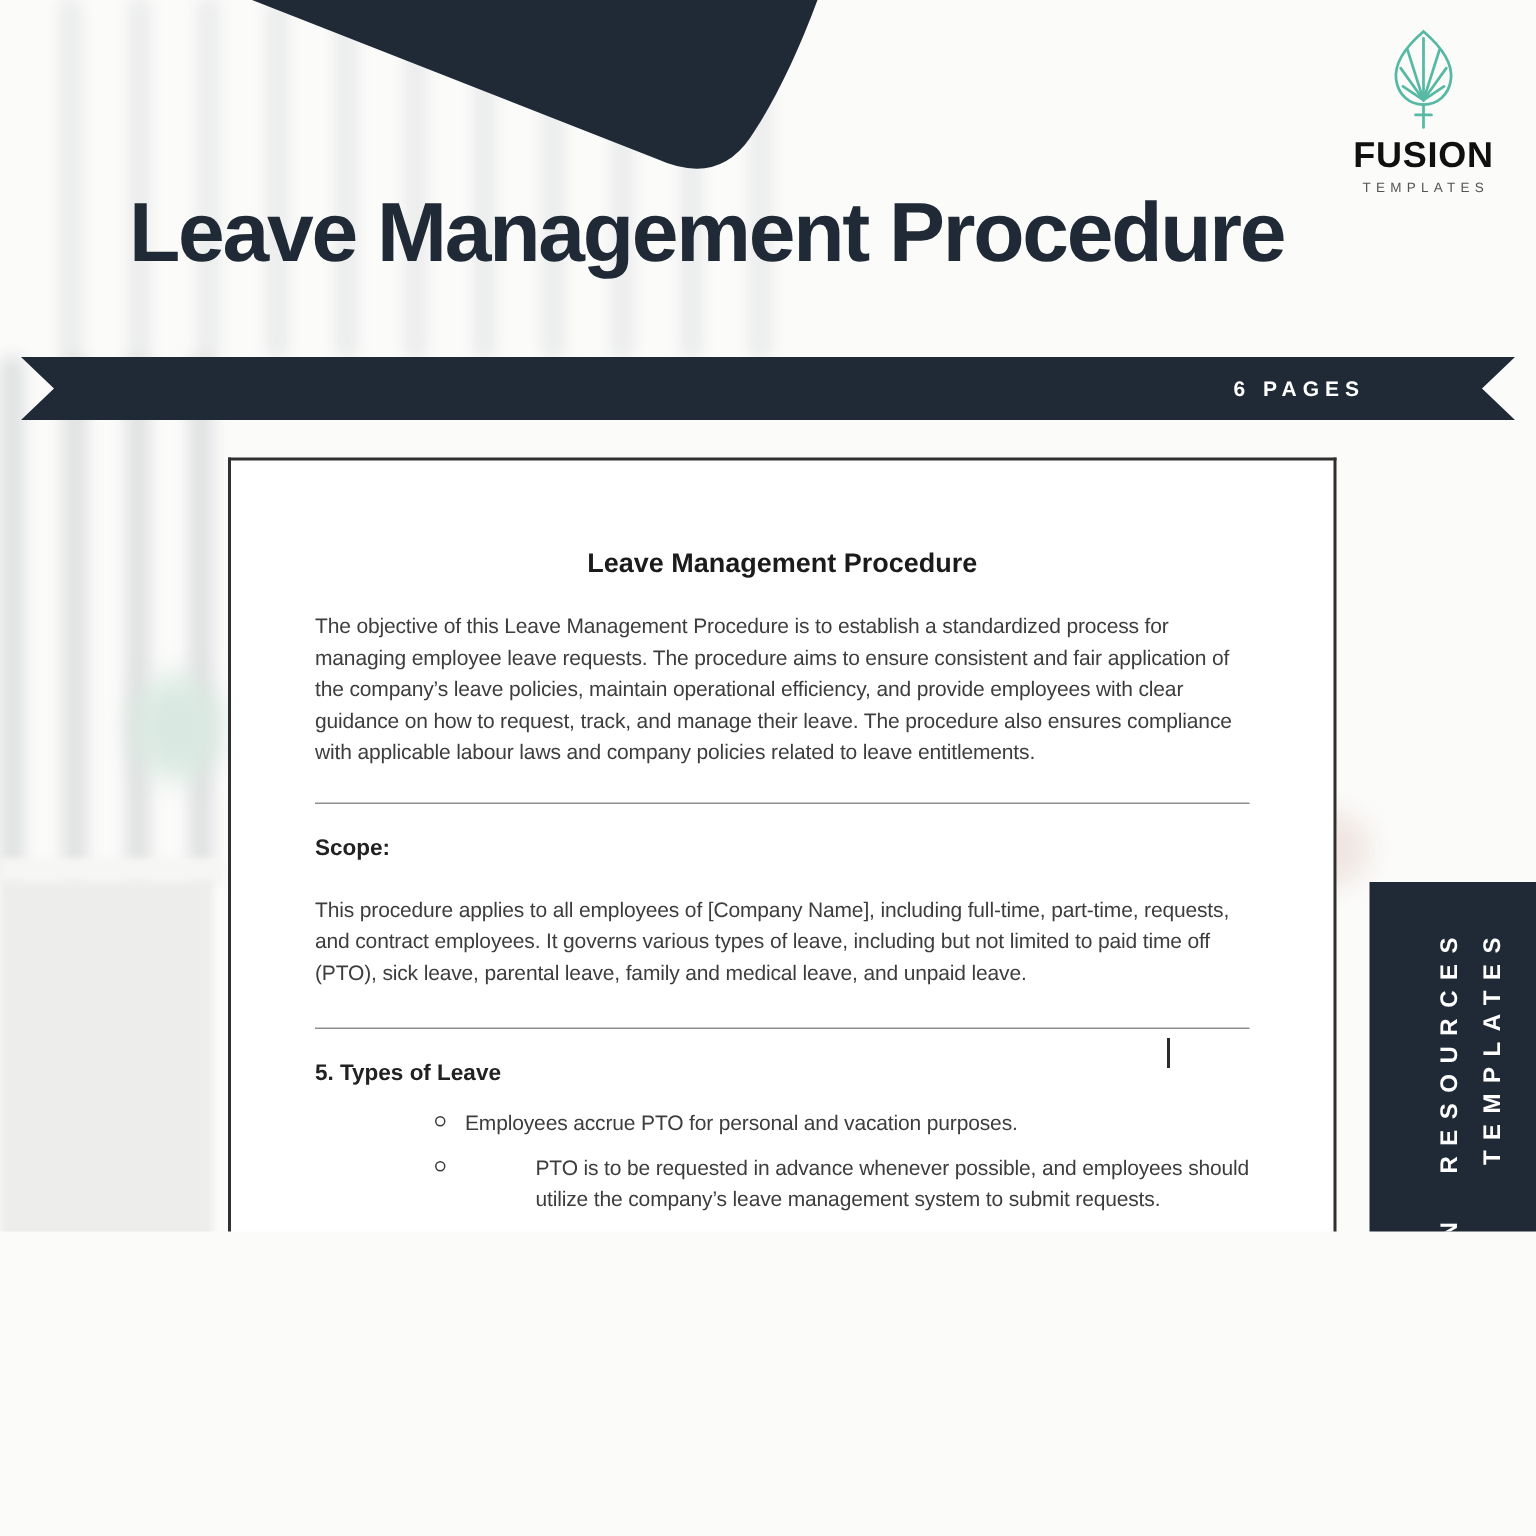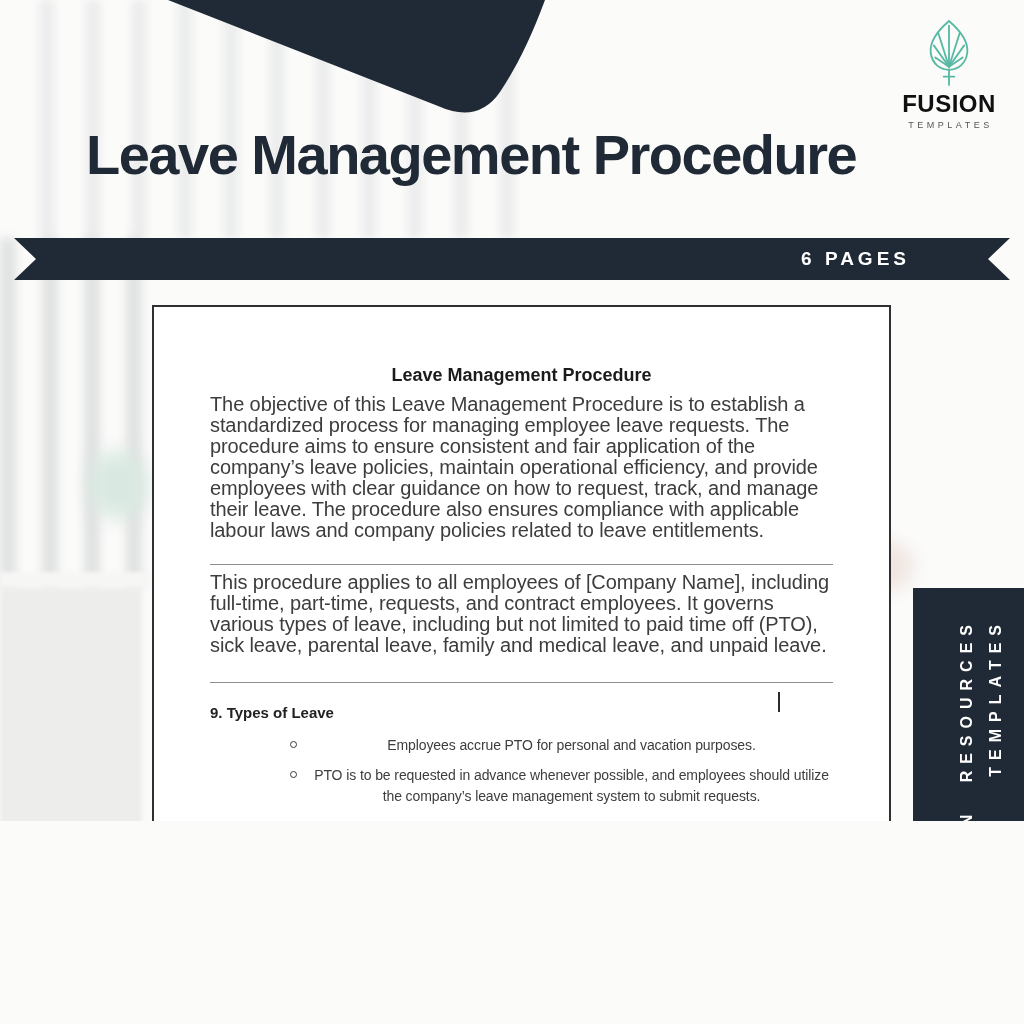--- a/index.html
+++ b/index.html
@@ -34,43 +34,43 @@
   .logo .brand-tagline { font-size:9px; letter-spacing:3.5px; color:#555; margin-top:2px; padding-left:3px; }
 
   
   .main-title { position:absolute; left:86px; top:122px; font-size:56px; font-weight:bold;
     letter-spacing:-1.5px; color:#202a36; white-space:nowrap; }
 
   
   .ribbon { position:absolute; left:14px; top:238px; width:996px; height:42px; background:#202a36;
     clip-path:polygon(0 0, 100% 0, calc(100% - 22px) 50%, 100% 100%, 0 100%, 22px 50%); }
   .ribbon-label { position:absolute; right:100px; top:0; line-height:42px; color:#ffffff;
-    font-size:19px; font-weight:bold; letter-spacing:4px; }
+    font-size:14px; font-weight:bold; letter-spacing:4px; }
 
   
   .side-panel { position:absolute; left:913px; top:588px; width:111px; height:436px; background:#202a36; }
   .side-text { position:absolute; left:622px; top:618px; width:330px; text-align:right;
     transform:rotate(-90deg); transform-origin:top right;
     color:#fff; font-weight:bold; font-size:16px; letter-spacing:7px; word-spacing:14px; line-height:29px;
     white-space:nowrap; }
 
   
   .page { position:absolute; left:152px; top:305px; width:739px; height:720px; background:#ffffff;
     border:2px solid #303030; border-bottom:0; padding:0 56px; }
   .doc-title { margin-top:56px; text-align:center; font-size:18px; line-height:24px; font-weight:bold; color:#1b1b1b; }
   .doc-heading { margin-top:20px; font-size:15px; line-height:20px; font-weight:bold; color:#222; }
-  .doc-para { margin-top:7px; font-size:20px; line-height:21px; color:#3d3d3d; letter-spacing:-.1px; }
+  .doc-para { margin-top:20px; font-size:14px; line-height:21px; color:#3d3d3d; letter-spacing:-.1px; }
   .divider { border:0; border-top:1.5px solid #8f8f8f; margin-top:23px; }
   .divider.second { margin-top:26px; }
 
   .bullet-row { display:flex; margin-left:22px; margin-top:13px; }
   .bullet-dot { flex:0 0 auto; width:5px; height:5px; background:#222; border-radius:50%; margin:8px 13px 0 0; }
   .bullet-label { font-size:14.5px; line-height:21px; font-weight:bold; color:#262626; }
-  .sub-row { display:flex; margin-left:80px; margin-top:12px;text-align:center; }
-  .sub-row.tight { margin-top:9px; }
+  .sub-row { display:flex; margin-left:80px; margin-top:12px; }
+  .sub-row.tight { margin-top:9px;gap:47px; }
   .sub-ring { flex:0 0 auto; width:7px; height:7px; border:1.5px solid #3a3a3a; border-radius:50%; margin:6px 13px 0 0; }
   .sub-text { font-size:14px; line-height:21px; color:#3d3d3d; flex:1; letter-spacing:-.1px; }
 
   .text-cursor { position:absolute; left:624px; top:385px; width:2px; height:20px; background:#2b2b2b; }
 </style>
 </head>
 <body>
 
 <div class="canvas">
 
@@ -116,26 +116,27 @@
     <div>TEMPLATES</div>
   </div>
 
   <div class="page">
     <div class="doc-title">Leave Management Procedure</div>
 
     <p class="doc-para">The objective of this Leave Management Procedure is to establish a standardized process for managing employee leave requests. The procedure aims to ensure consistent and fair application of the company’s leave policies, maintain operational efficiency, and provide employees with clear guidance on how to request, track, and manage their leave. The procedure also ensures compliance with applicable labour laws and company policies related to leave entitlements.</p>
 
     <hr class="divider">
 
+    <div class="doc-heading">Scope:</div>
     <p class="doc-para">This procedure applies to all employees of [Company Name], including full-time, part-time, requests, and contract employees. It governs various types of leave, including but not limited to paid time off (PTO), sick leave, parental leave, family and medical leave, and unpaid leave.</p>
     <div class="text-cursor"></div>
 
     <hr class="divider second">
 
-    <div class="doc-heading">9. Types of Leave</div>
+    <div class="doc-heading">5. Types of Leave</div>
 
     <div class="sub-row">
       <span class="sub-ring"></span>
       <span class="sub-text">Employees accrue PTO for personal and vacation purposes.</span>
     </div>
     <div class="sub-row tight">
       <span class="sub-ring"></span>
       <span class="sub-text">PTO is to be requested in advance whenever possible, and employees should utilize the company’s leave management system to submit requests.</span>
     </div>
 

